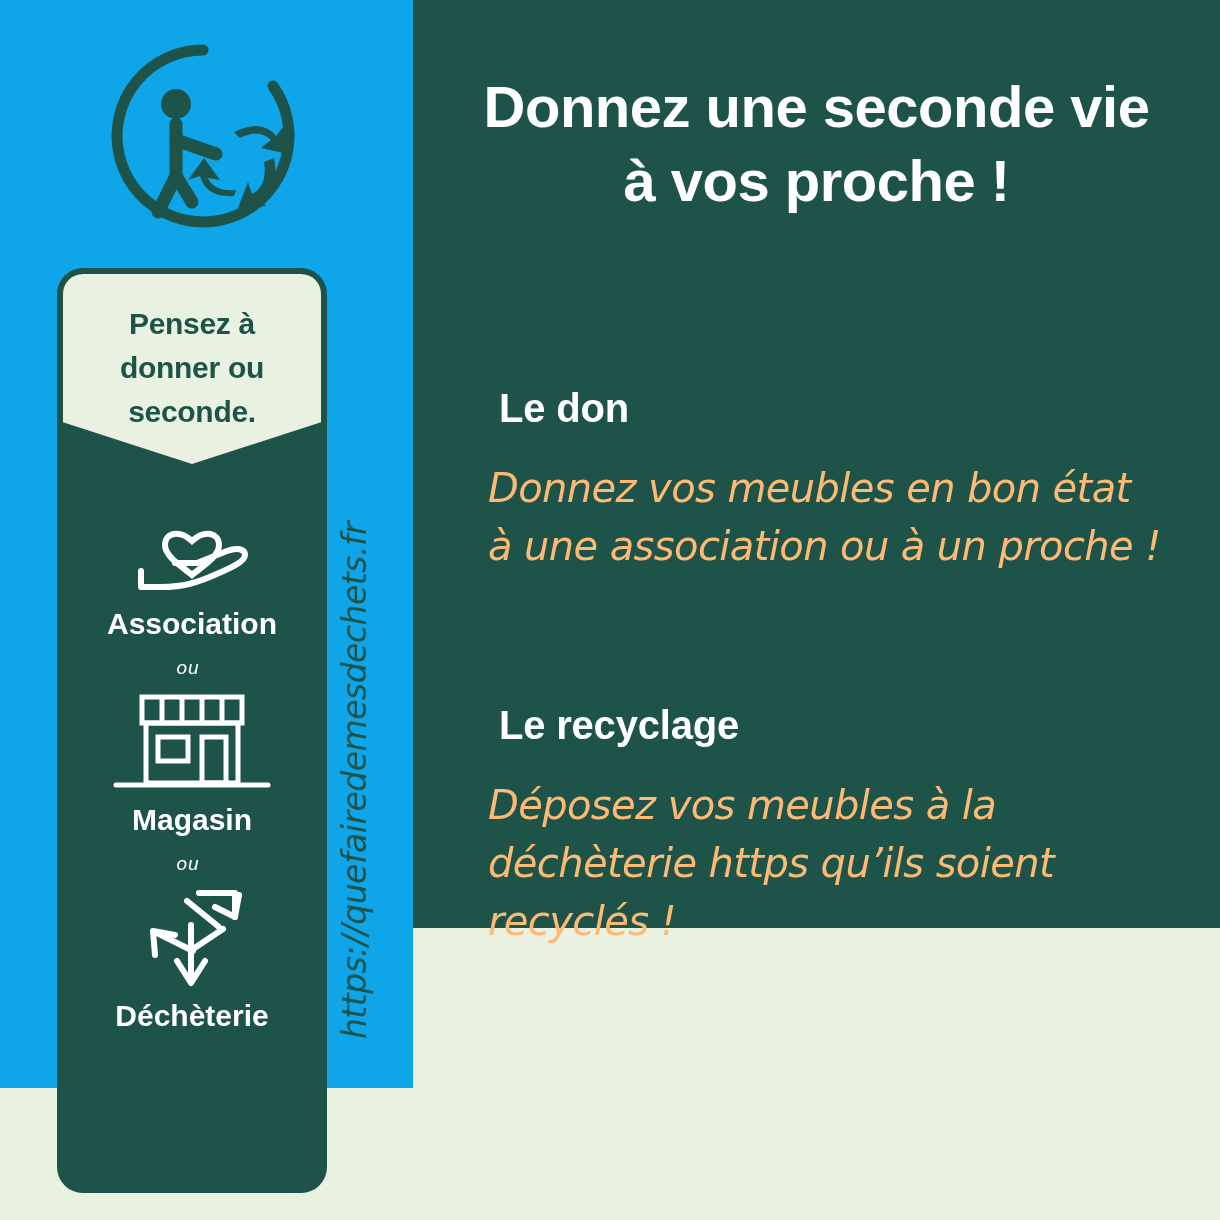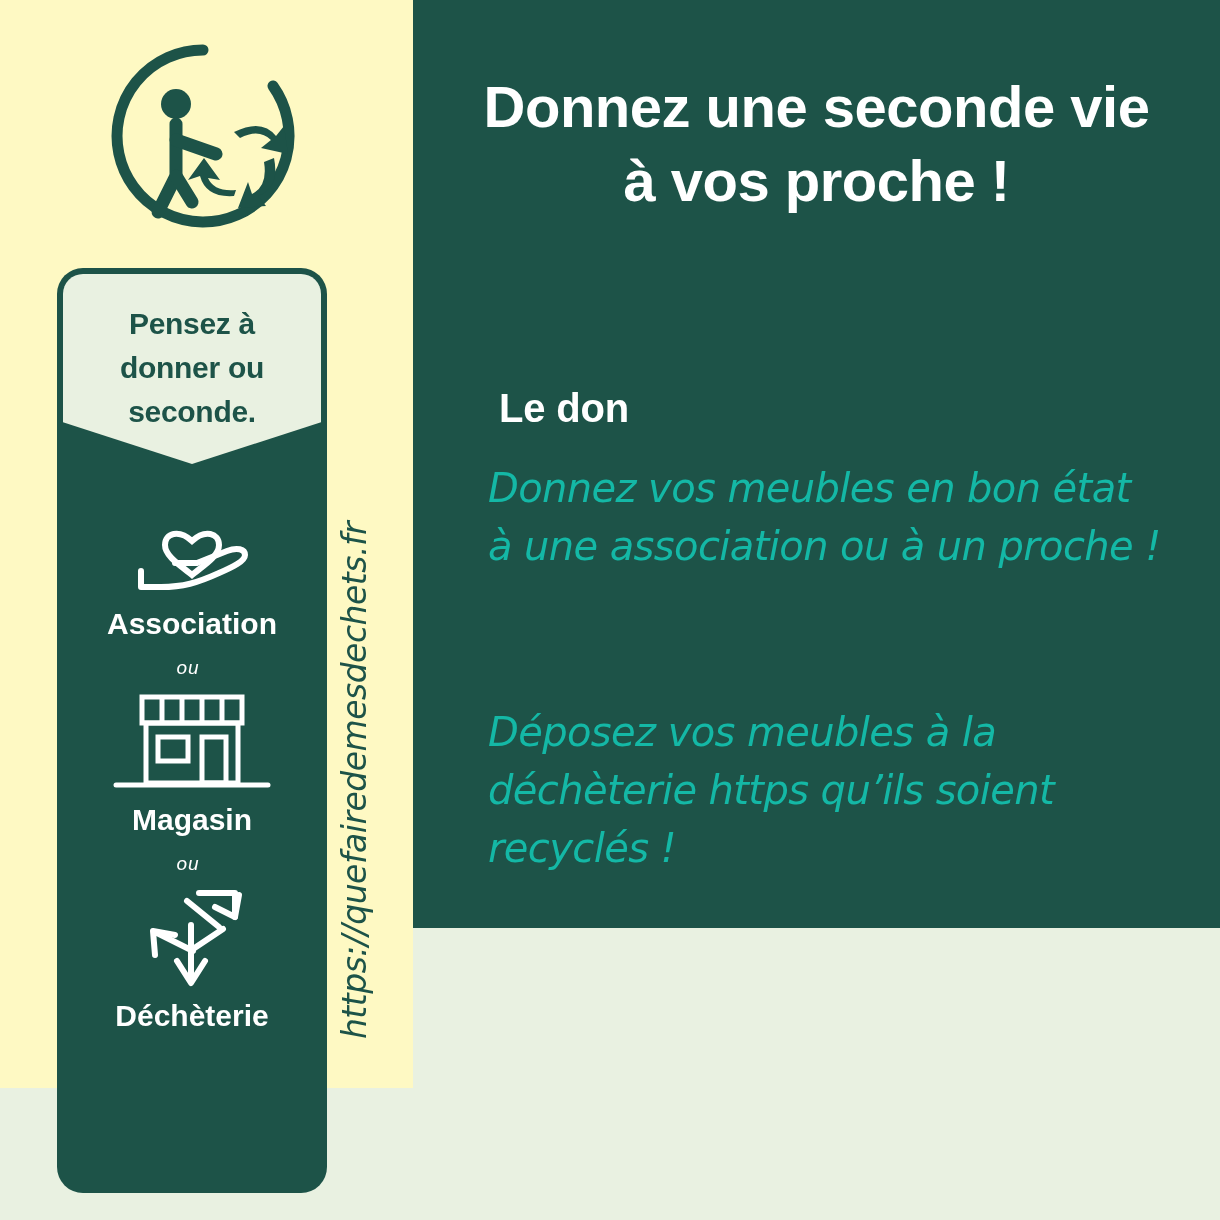--- a/index.html
+++ b/index.html
@@ -18,21 +18,21 @@
     width: 1220px;
     height: 1220px;
     display: flex;
     background: #e9f1e1;
   }
   
   .left-panel {
     position: relative;
     width: 413px;
     height: 1088px;
-    background: #fef9c3;
+    background: #0ea5e9;
     flex: 0 0 413px;
   }
   .logo-wrap {
     position: absolute;
     left: 88px;
     top: 36px;
     width: 230px;
     height: 200px;
   }
   .green-card {
@@ -141,21 +141,21 @@
   .section-2 { margin-top: 128px; }
   .section-title {
     color: #ffffff;
     font-weight: bold;
     font-size: 40px;
     margin-bottom: 28px;
     letter-spacing: -0.2px;
     margin-left: 11px;
   }
   .section-body {
-    color: #14b8a6;
+    color: #fdba74;
     font-size: 40px;
     line-height: 58px;
     font-style: italic;
     font-family: "DejaVu Sans", sans-serif;
     letter-spacing: -0.6px;
   }
 </style>
 </head>
 <body>
 
@@ -252,17 +252,18 @@
       <div>Donnez une seconde vie</div>
       <div>à vos proche !</div>
     </div>
 
     <div class="section section-1">
       <div class="section-title">Le don</div>
       <div class="section-body">Donnez vos meubles en bon état à une association ou à un proche !</div>
     </div>
 
     <div class="section section-2">
+      <div class="section-title">Le recyclage</div>
       <div class="section-body">Déposez vos meubles à la déchèterie https qu’ils soient recyclés !</div>
     </div>
   </div>
 
 </div>
 
 </body></html>

